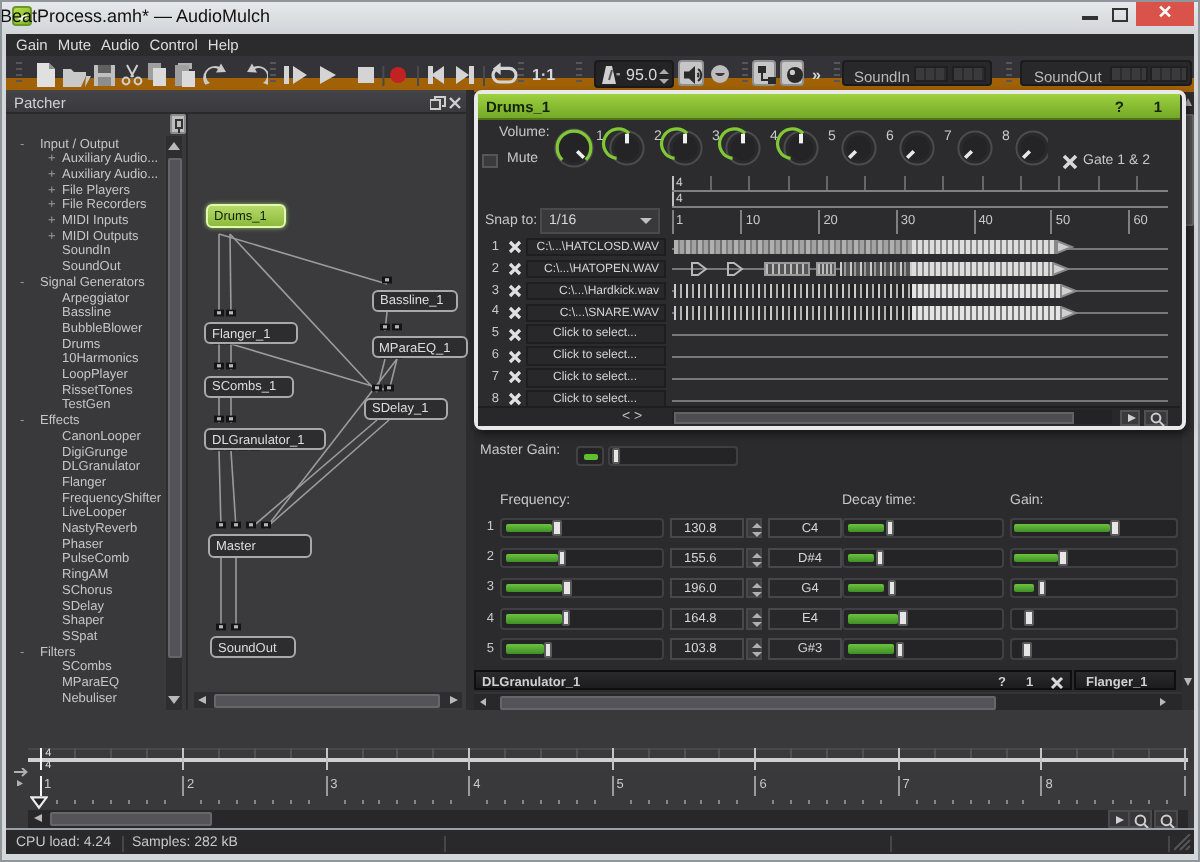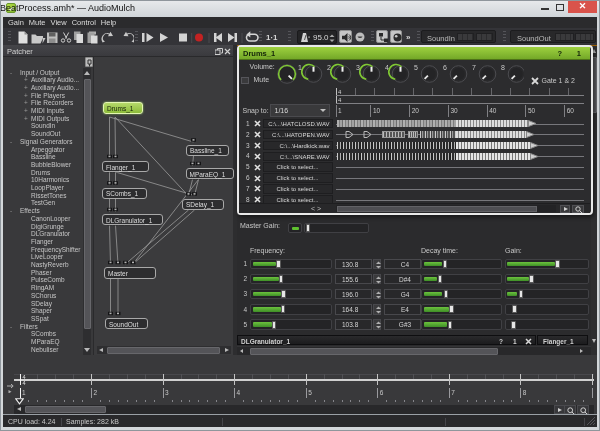--- a/index.html
+++ b/index.html
@@ -10,35 +10,35 @@
 #appicon{left:6px;top:3px;width:10px;height:10px;border-radius:2px;background:linear-gradient(135deg,#b8e04a,#7fb32a);border:1px solid #6a992a;}
 #appicon i{left:2px;top:4px;width:5px;height:2px;background:#f4ffe0;border-radius:2px;transform:rotate(-25deg);}
 #title-text{left:0;top:3px;width:600px;text-align:left;font-size:9px;color:#111;}
 #btn-min{left:541px;top:8px;width:8px;height:2px;background:#333;}
 #btn-max{left:556px;top:4px;width:8px;height:7px;border:1px solid #333;}
 #btn-close{left:568px;top:1px;width:29px;height:12px;background:#d9534b;color:#fff;font-size:9px;text-align:center;line-height:11px;font-weight:bold;}
 #client{left:3px;top:17px;width:594px;height:410px;background:#39393b;}
 #client *{position:absolute;}
 #menubar{left:0;top:0;width:594px;height:11px;background:#2b2b2d;color:#dcdcdc;font-size:7.5px;}
 #menubar span{position:relative;display:inline-block;margin-left:5px;top:1px;}
-#toolbar{left:0;top:11px;width:594px;height:18px;background:#332F33;background:#343438;border-bottom:1px solid #a16207;}
+#toolbar{left:0;top:11px;width:594px;height:18px;background:#332F33;background:#343438;border-bottom:7px solid #a16207;}
 </style></head>
 <body>
 <div id="win">
 <div id="titlebar">
  <div id="appicon">
         <i></i>
       </div>
  <div id="title-text" class="t">BeatProcess.amh* — AudioMulch</div>
  <div id="btn-min"></div>
       <div id="btn-max"></div>
       <div id="btn-close">✕</div>
 </div>
 <div id="client">
-<div id="menubar"><span>Gain</span><span>Mute</span><span>View</span><span>Control</span><span>Help</span></div>
+<div id="menubar"><span>Gain</span><span>Mute</span><span>Audio</span><span>Control</span><span>Help</span></div>
 <div id="toolbar">
 <style>
 .tb{position:absolute;top:3px;}
 .grip{width:3px;height:12px;top:3px;background:repeating-linear-gradient(#55555a 0 1px,transparent 1px 3px);}
 .ltbtn{background:#c6c6c6;border-radius:2px;border:1px solid #909090;}
 .tbx{color:#d8d8d8;font-size:8px;top:5px;}
 .meterbox{top:2px;height:13px;background:#28282a;border:1px solid #1c1c1e;border-radius:2px;color:#b9b9b9;font-size:7.5px;}
 .mseg{position:absolute;top:2px;height:8px;background:repeating-linear-gradient(90deg,#3a3a3c 0 4px,#2b2b2d 4px 5px);border:1px solid #202022;}
 </style>
 <div class="grip" style="left:5px"></div>

